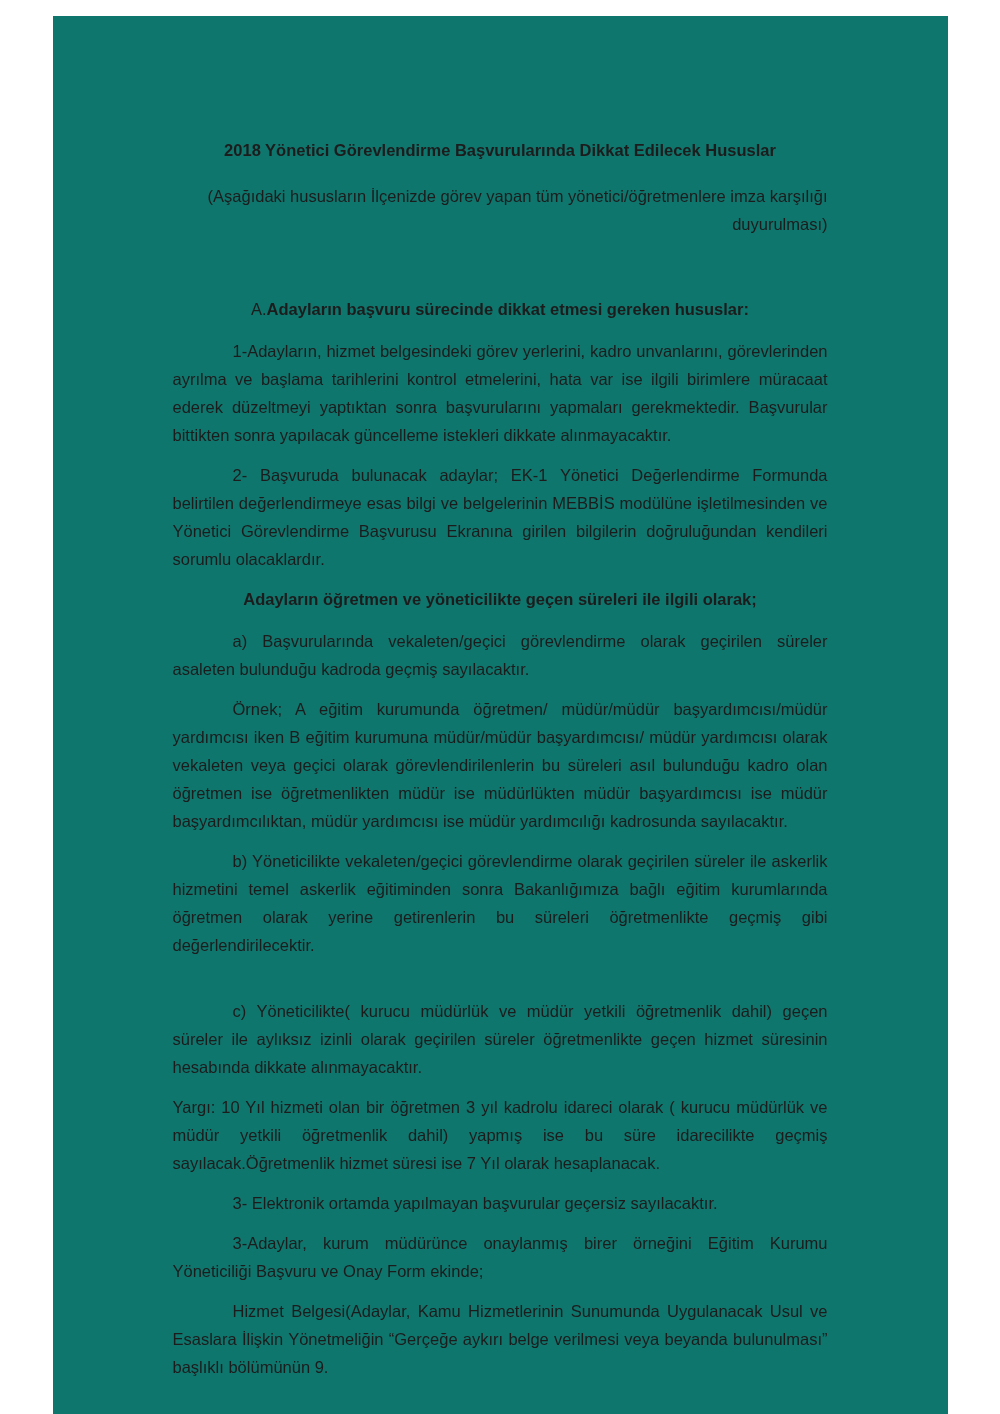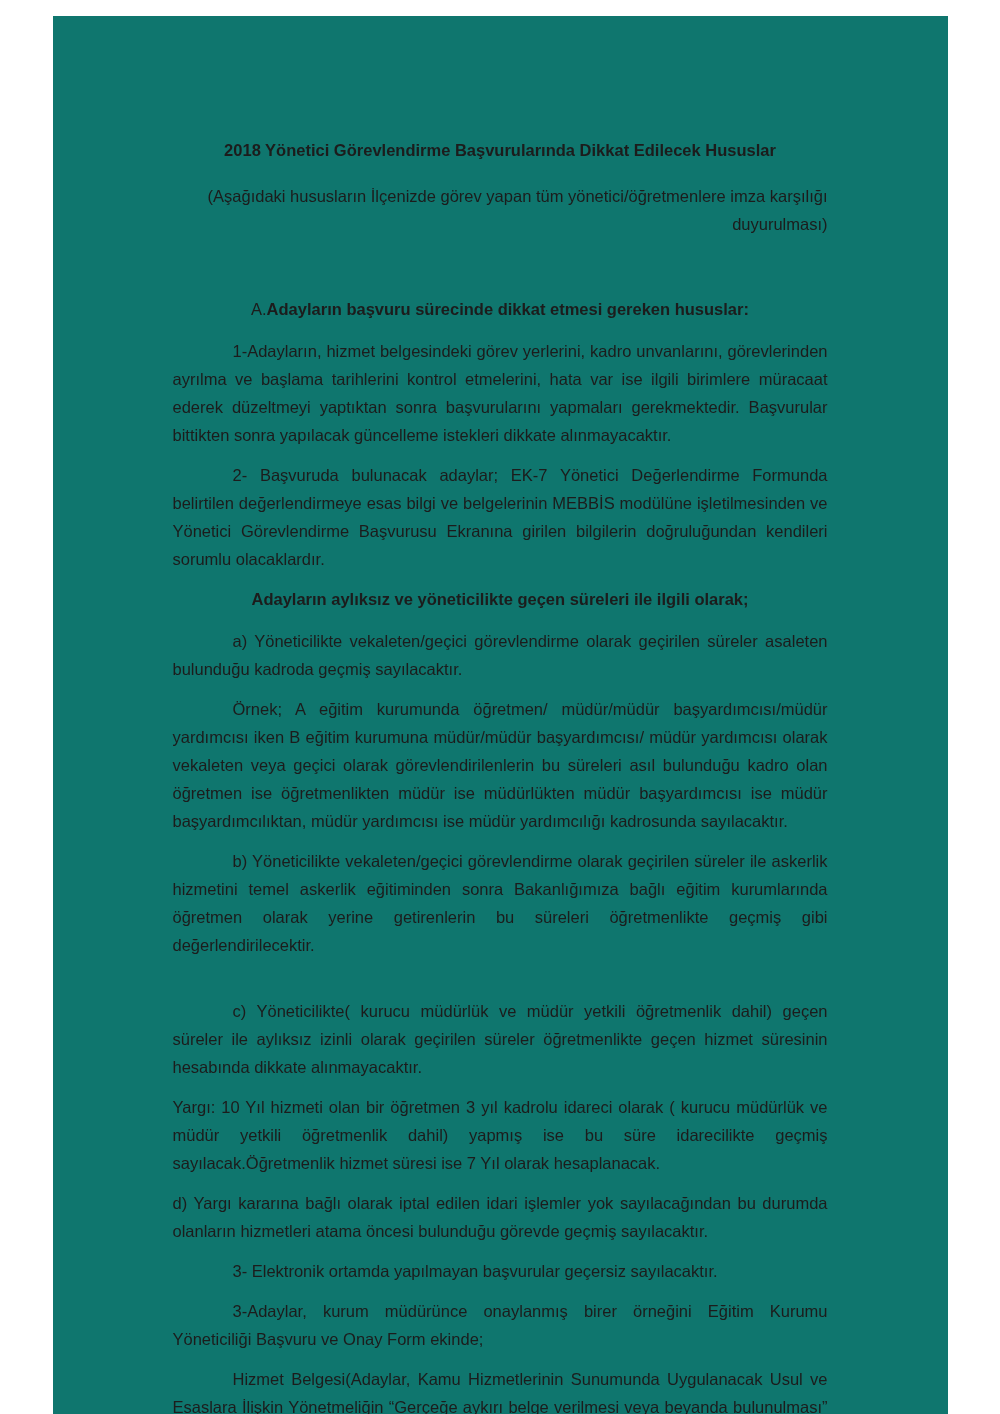--- a/index.html
+++ b/index.html
@@ -58,35 +58,34 @@
 <div class="page">
 
   <p class="title">2018 Yönetici Görevlendirme Başvurularında Dikkat Edilecek Hususlar</p>
 
   <p class="subtitle">(Aşağıdaki hususların İlçenizde görev yapan tüm yönetici/öğretmenlere imza karşılığı duyurulması)</p>
 
   <p class="heading"><span class="prefix">A.</span><span>Adayların başvuru sürecinde dikkat etmesi gereken hususlar:</span></p>
 
   <p class="para indent">1-Adayların, hizmet belgesindeki görev yerlerini, kadro unvanlarını, görevlerinden ayrılma ve başlama tarihlerini kontrol etmelerini, hata var ise ilgili birimlere müracaat ederek düzeltmeyi yaptıktan sonra başvurularını yapmaları gerekmektedir. Başvurular bittikten sonra yapılacak güncelleme istekleri dikkate alınmayacaktır.</p>
 
-  <p class="para indent">2- Başvuruda bulunacak adaylar; EK-7 Yönetici Değerlendirme Formunda belirtilen değerlendirmeye esas bilgi ve belgelerinin MEBBİS modülüne işletilmesinden ve Yönetici Görevlendirme Başvurusu Ekranına girilen bilgilerin doğruluğundan kendileri sorumlu olacaklardır.</p>
+  <p class="para indent">2- Başvuruda bulunacak adaylar; EK-1 Yönetici Değerlendirme Formunda belirtilen değerlendirmeye esas bilgi ve belgelerinin MEBBİS modülüne işletilmesinden ve Yönetici Görevlendirme Başvurusu Ekranına girilen bilgilerin doğruluğundan kendileri sorumlu olacaklardır.</p>
 
-  <p class="heading">Adayların aylıksız ve yöneticilikte geçen süreleri ile ilgili olarak;</p>
+  <p class="heading">Adayların öğretmen ve yöneticilikte geçen süreleri ile ilgili olarak;</p>
 
-  <p class="para indent">a) Yöneticilikte vekaleten/geçici görevlendirme olarak geçirilen süreler asaleten bulunduğu kadroda geçmiş sayılacaktır.</p>
+  <p class="para indent">a) Başvurularında vekaleten/geçici görevlendirme olarak geçirilen süreler asaleten bulunduğu kadroda geçmiş sayılacaktır.</p>
 
   <p class="para indent"><span class="b">Örnek;</span> <span>A eğitim kurumunda öğretmen/ müdür/müdür başyardımcısı/müdür yardımcısı iken B eğitim kurumuna müdür/müdür başyardımcısı/ müdür yardımcısı olarak vekaleten veya geçici olarak görevlendirilenlerin bu süreleri asıl bulunduğu kadro olan öğretmen ise öğretmenlikten müdür ise müdürlükten müdür başyardımcısı ise müdür başyardımcılıktan, müdür yardımcısı ise müdür yardımcılığı kadrosunda sayılacaktır.</span></p>
 
   <p class="para indent">b) Yöneticilikte vekaleten/geçici görevlendirme olarak geçirilen süreler ile askerlik hizmetini temel askerlik eğitiminden sonra Bakanlığımıza bağlı eğitim kurumlarında öğretmen olarak yerine getirenlerin bu süreleri öğretmenlikte geçmiş gibi değerlendirilecektir.</p>
 
   <p class="para indent gap-before">c) Yöneticilikte( kurucu müdürlük ve müdür yetkili öğretmenlik dahil) geçen süreler ile aylıksız izinli olarak geçirilen süreler öğretmenlikte geçen hizmet süresinin hesabında dikkate alınmayacaktır.</p>
 
   <p class="para"><span class="b">Yargı:</span> <span>10 Yıl hizmeti olan bir öğretmen 3 yıl kadrolu idareci olarak ( kurucu müdürlük ve müdür yetkili öğretmenlik dahil) yapmış ise bu süre idarecilikte geçmiş sayılacak.Öğretmenlik hizmet süresi ise 7 Yıl olarak hesaplanacak.</span></p>
 
-  <p class="para">d) Yargı kararına bağlı olarak iptal edilen idari işlemler yok sayılacağından bu durumda olanların hizmetleri atama öncesi bulunduğu görevde geçmiş sayılacaktır.</p>
 
   <p class="para indent">3- Elektronik ortamda yapılmayan başvurular geçersiz sayılacaktır.</p>
 
   <p class="para indent">3-Adaylar, kurum müdürünce onaylanmış birer örneğini Eğitim Kurumu Yöneticiliği Başvuru ve Onay Form ekinde;</p>
 
   <p class="para indent">Hizmet Belgesi(Adaylar, Kamu Hizmetlerinin Sunumunda Uygulanacak Usul ve Esaslara İlişkin Yönetmeliğin “Gerçeğe aykırı belge verilmesi veya beyanda bulunulması” başlıklı bölümünün 9.</p>
 
 </div>
 
 </body></html>

